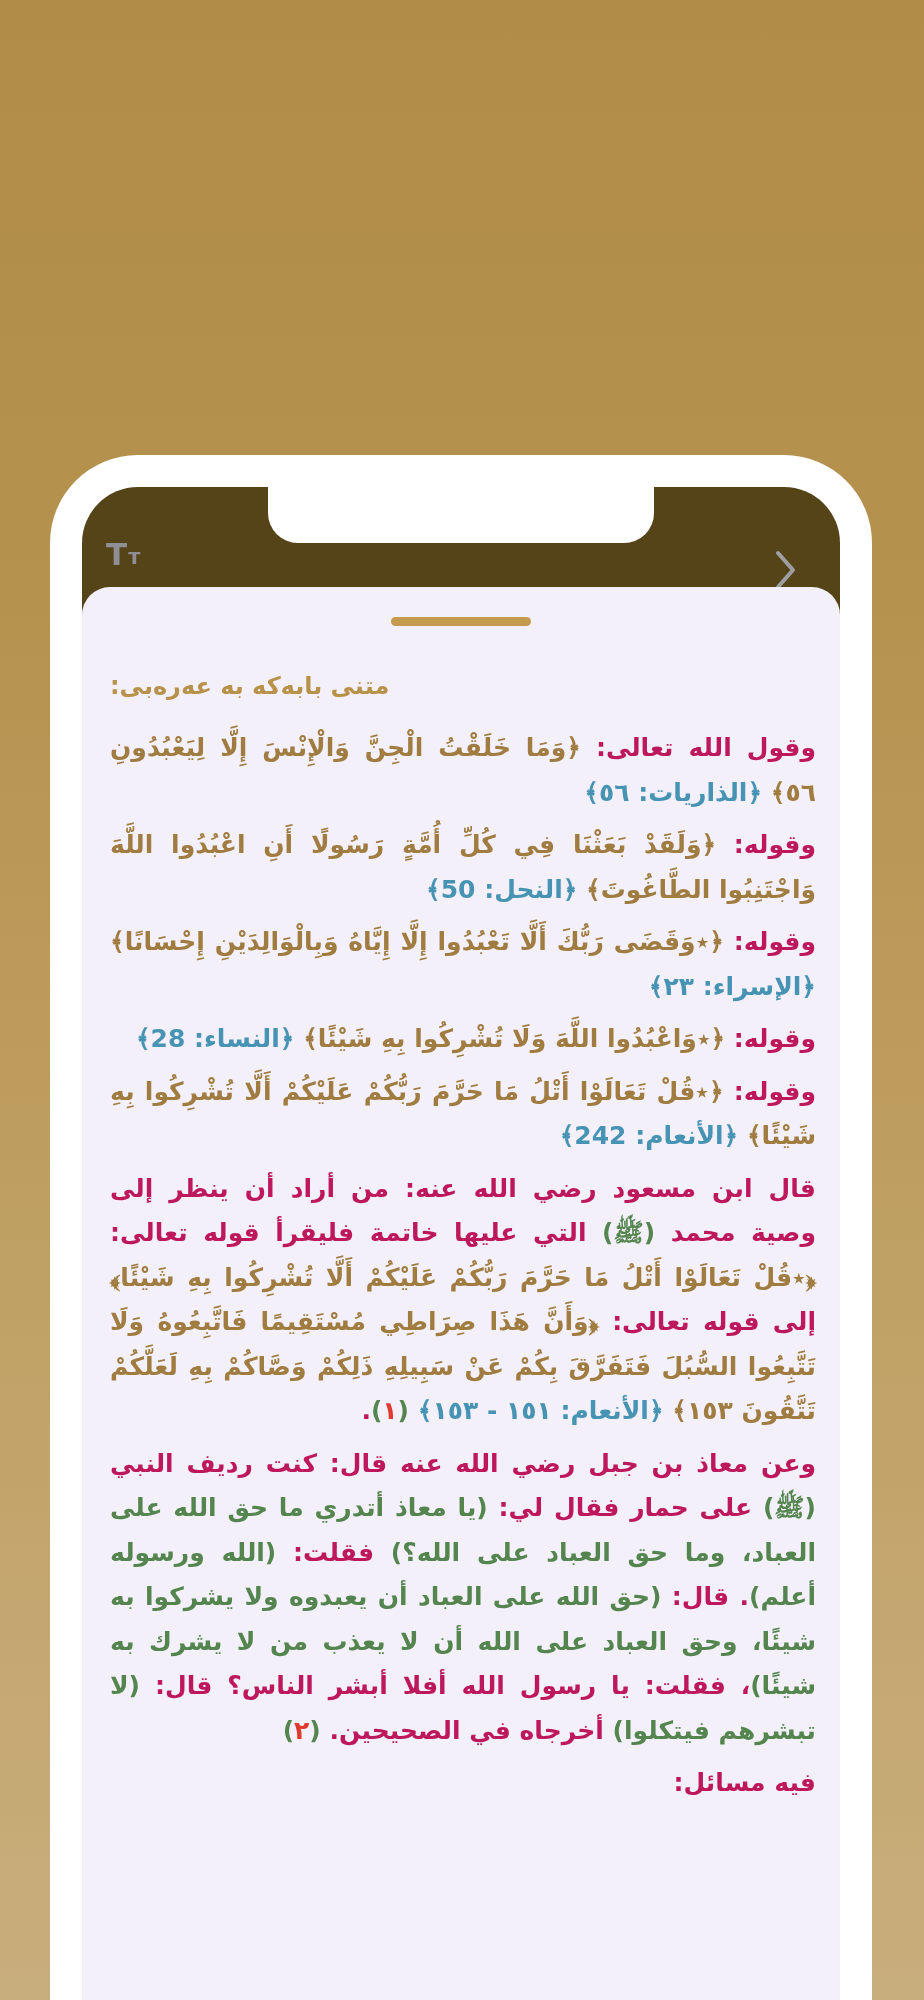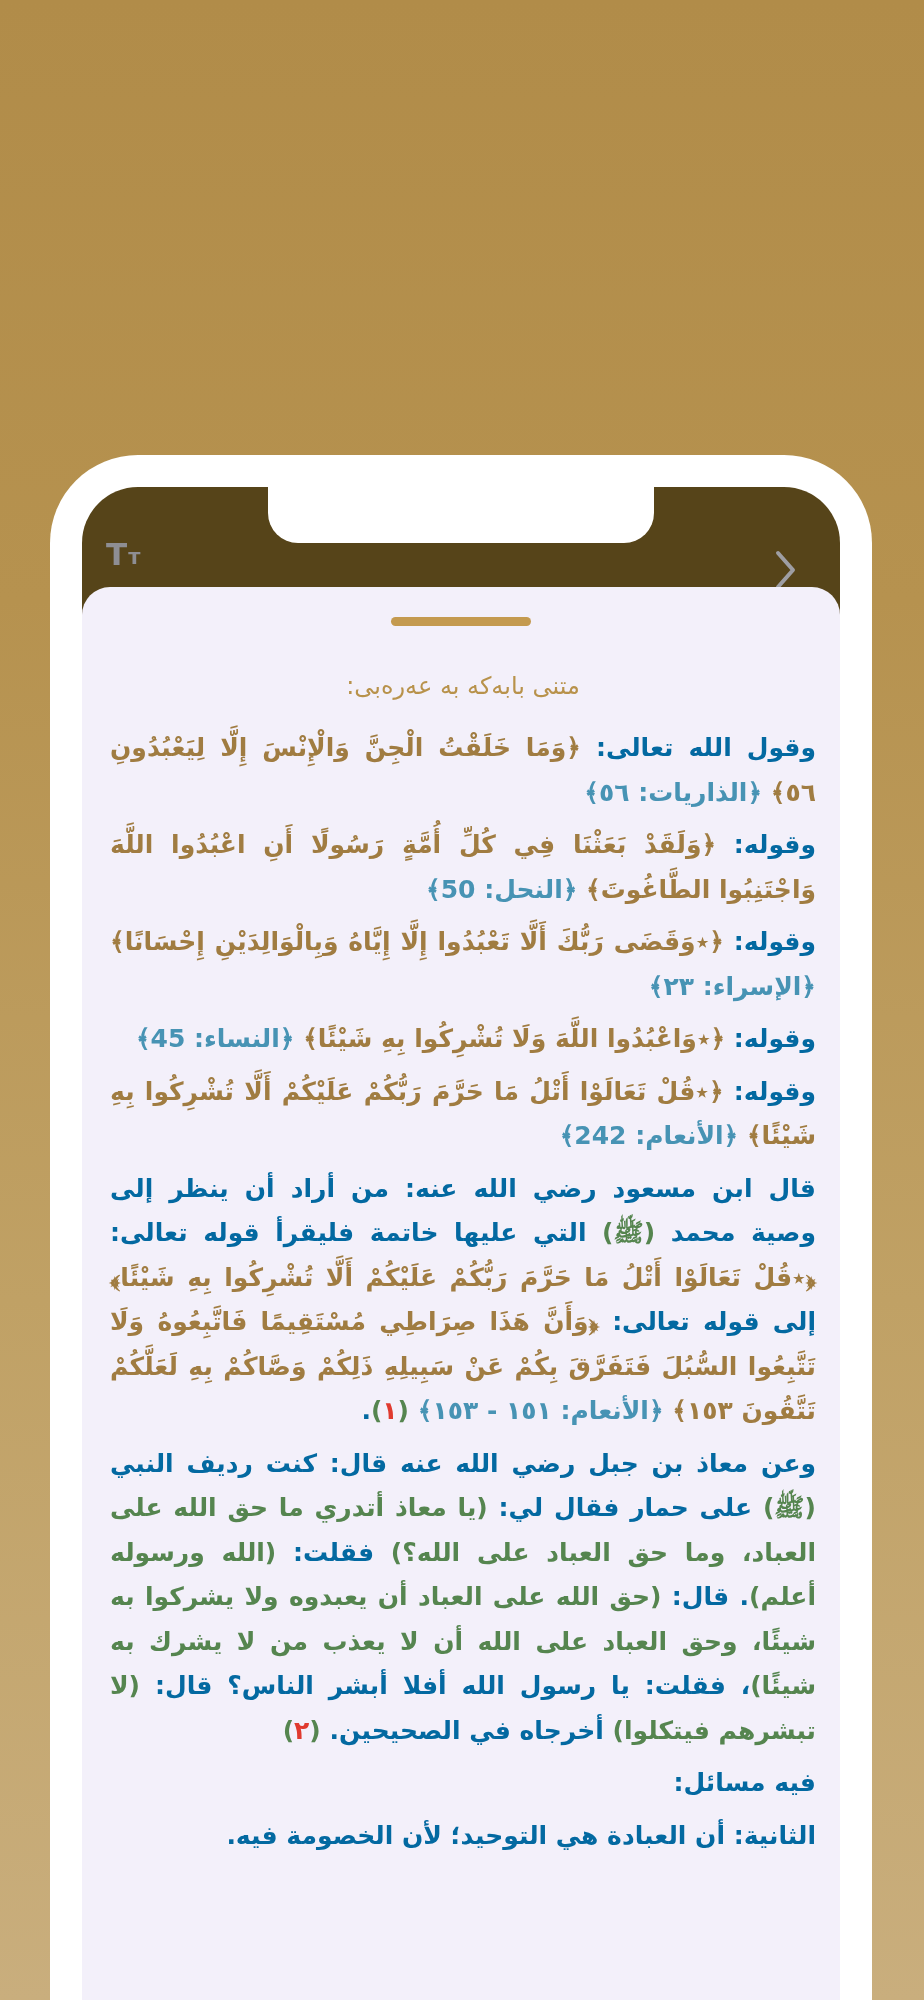--- a/index.html
+++ b/index.html
@@ -15,24 +15,24 @@
   .tt{position:absolute;left:24px;top:52px;background:none;border:none;padding:0;
       color:#8e8e93;display:flex;align-items:flex-end;gap:1px;cursor:pointer;
       font-family:"DejaVu Sans",sans-serif;}
   .tt-big{font-size:31px;font-weight:700;line-height:1;}
   .tt-small{font-size:21px;font-weight:700;line-height:1.12;}
   .chev{position:absolute;right:42px;top:62px;width:24px;height:42px;cursor:pointer;}
   .sheet{position:absolute;left:0;right:0;top:100px;bottom:0;
          background:#f3f0fa;border-radius:28px 28px 0 0;}
   .handle{width:140px;height:9px;border-radius:5px;background:#c49a4f;margin:30px auto 0;}
   .content{direction:rtl;margin-top:46px;padding:0 24px 0 28px;}
-  .heading{margin:0 0 26px;color:#b8924b;font-size:24px;font-weight:400;text-align:center;}
+  .heading{margin:0 0 26px;color:#b8924b;font-size:24px;font-weight:700;text-align:left;}
   .para{margin:0 0 8px;font-size:25px;line-height:1.78;font-weight:700;color:#1f1f22;
         text-align:justify;text-align-last:right;}
-  .seg-p{color:#0369a1;margin-top:8px;}
+  .seg-p{color:#be185d;margin-top:8px;}
   .seg-q{color:#a07c41;}
   .seg-r{color:#4793b4;font-weight:700;}
   .seg-h{color:#55854f;}
   .seg-fg{color:#55854f;}
   .seg-fr{color:#e03a2f;}
 </style>
 </head>
 <body>
 
 <div class="stage">
@@ -52,24 +52,23 @@
       </div>
 
       <div class="sheet">
         <div class="handle"></div>
         <div class="content">
           <h2 class="heading">متنى بابەكە به عەرەبى:</h2>
           <div>
               <p class="para"><span class="seg-p">وقول الله تعالى: </span><span class="seg-q">﴿وَمَا خَلَقْتُ الْجِنَّ وَالْإِنْسَ إِلَّا لِيَعْبُدُونِ ٥٦﴾</span><span class="seg-p"> </span><span class="seg-r">﴿الذاريات: ٥٦﴾</span></p>
               <p class="para"><span class="seg-p">وقوله: </span><span class="seg-q">﴿وَلَقَدْ بَعَثْنَا فِي كُلِّ أُمَّةٍ رَسُولًا أَنِ اعْبُدُوا اللَّهَ وَاجْتَنِبُوا الطَّاغُوتَ﴾</span><span class="seg-p"> </span><span class="seg-r">﴿النحل: 50﴾</span></p>
               <p class="para"><span class="seg-p">وقوله: </span><span class="seg-q">﴿٭وَقَضَى رَبُّكَ أَلَّا تَعْبُدُوا إِلَّا إِيَّاهُ وَبِالْوَالِدَيْنِ إِحْسَانًا﴾</span><span class="seg-p"> </span><span class="seg-r">﴿الإسراء: ٢٣﴾</span></p>
-              <p class="para"><span class="seg-p">وقوله: </span><span class="seg-q">﴿٭وَاعْبُدُوا اللَّهَ وَلَا تُشْرِكُوا بِهِ شَيْئًا﴾</span><span class="seg-p"> </span><span class="seg-r">﴿النساء: 45﴾</span></p>
+              <p class="para"><span class="seg-p">وقوله: </span><span class="seg-q">﴿٭وَاعْبُدُوا اللَّهَ وَلَا تُشْرِكُوا بِهِ شَيْئًا﴾</span><span class="seg-p"> </span><span class="seg-r">﴿النساء: 28﴾</span></p>
               <p class="para"><span class="seg-p">وقوله: </span><span class="seg-q">﴿٭قُلْ تَعَالَوْا أَتْلُ مَا حَرَّمَ رَبُّكُمْ عَلَيْكُمْ أَلَّا تُشْرِكُوا بِهِ شَيْئًا﴾</span><span class="seg-p"> </span><span class="seg-r">﴿الأنعام: 242﴾</span></p>
               <p class="para"><span class="seg-p">قال ابن مسعود رضي الله عنه: من أراد أن ينظر إلى وصية محمد </span><span class="seg-h">(ﷺ)</span><span class="seg-p"> التي عليها خاتمة فليقرأ قوله تعالى: </span><span class="seg-q">﴿٭قُلْ تَعَالَوْا أَتْلُ مَا حَرَّمَ رَبُّكُمْ عَلَيْكُمْ أَلَّا تُشْرِكُوا بِهِ شَيْئًا﴾</span><span class="seg-p"> إلى قوله تعالى: </span><span class="seg-q">﴿وَأَنَّ هَذَا صِرَاطِي مُسْتَقِيمًا فَاتَّبِعُوهُ وَلَا تَتَّبِعُوا السُّبُلَ فَتَفَرَّقَ بِكُمْ عَنْ سَبِيلِهِ ذَلِكُمْ وَصَّاكُمْ بِهِ لَعَلَّكُمْ تَتَّقُونَ ١٥٣﴾</span><span class="seg-p"> </span><span class="seg-r">﴿الأنعام: ١٥١ - ١٥٣﴾</span><span class="seg-p"> </span><span class="seg-fg">(</span><span class="seg-fr">١</span><span class="seg-fg">)</span><span class="seg-p">.</span></p>
               <p class="para"><span class="seg-p">وعن معاذ بن جبل رضي الله عنه قال: كنت رديف النبي </span><span class="seg-h">(ﷺ)</span><span class="seg-p"> على حمار فقال لي: </span><span class="seg-h">(يا معاذ أتدري ما حق الله على العباد، وما حق العباد على الله؟)</span><span class="seg-p"> فقلت: </span><span class="seg-h">(الله ورسوله أعلم)</span><span class="seg-p">. قال: </span><span class="seg-h">(حق الله على العباد أن يعبدوه ولا يشركوا به شيئًا، وحق العباد على الله أن لا يعذب من لا يشرك به شيئًا)</span><span class="seg-p">، فقلت: يا رسول الله أفلا أبشر الناس؟ قال: </span><span class="seg-h">(لا تبشرهم فيتكلوا)</span><span class="seg-p"> أخرجاه في الصحيحين. </span><span class="seg-fg">(</span><span class="seg-fr">٢</span><span class="seg-fg">)</span></p>
               <p class="para"><span class="seg-p">فيه مسائل:</span></p>
-              <p class="para"><span class="seg-p">الثانية: أن العبادة هي التوحيد؛ لأن الخصومة فيه.</span></p>
             </div>
         </div>
       </div>
     </div>
   </div>
 </div>
 
 </body></html>

